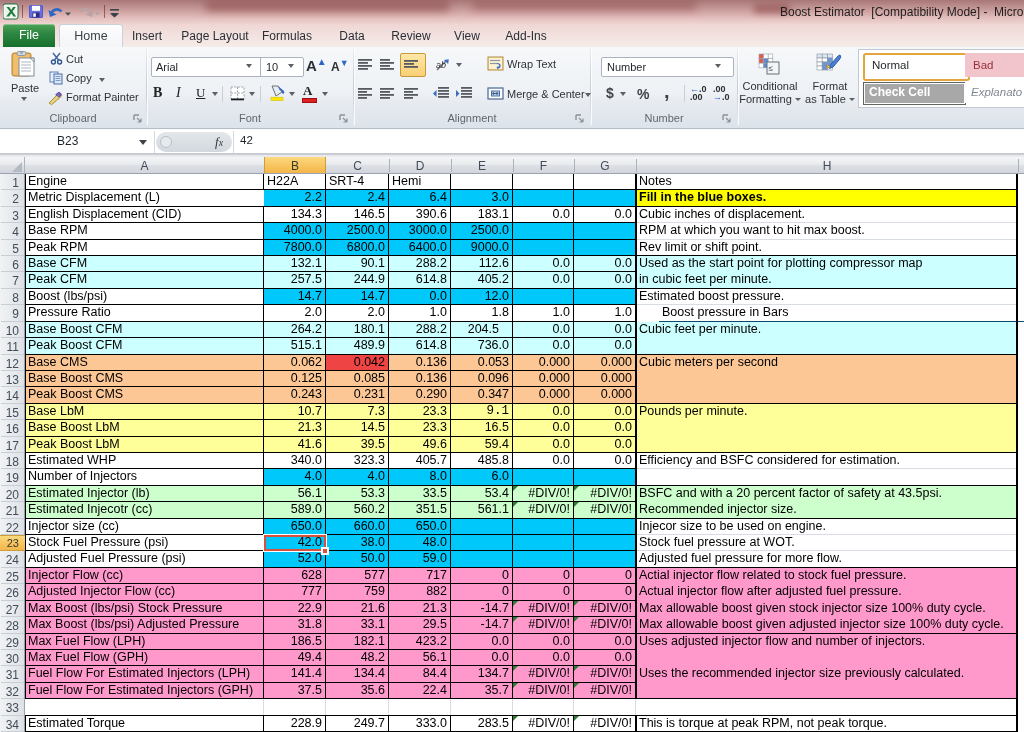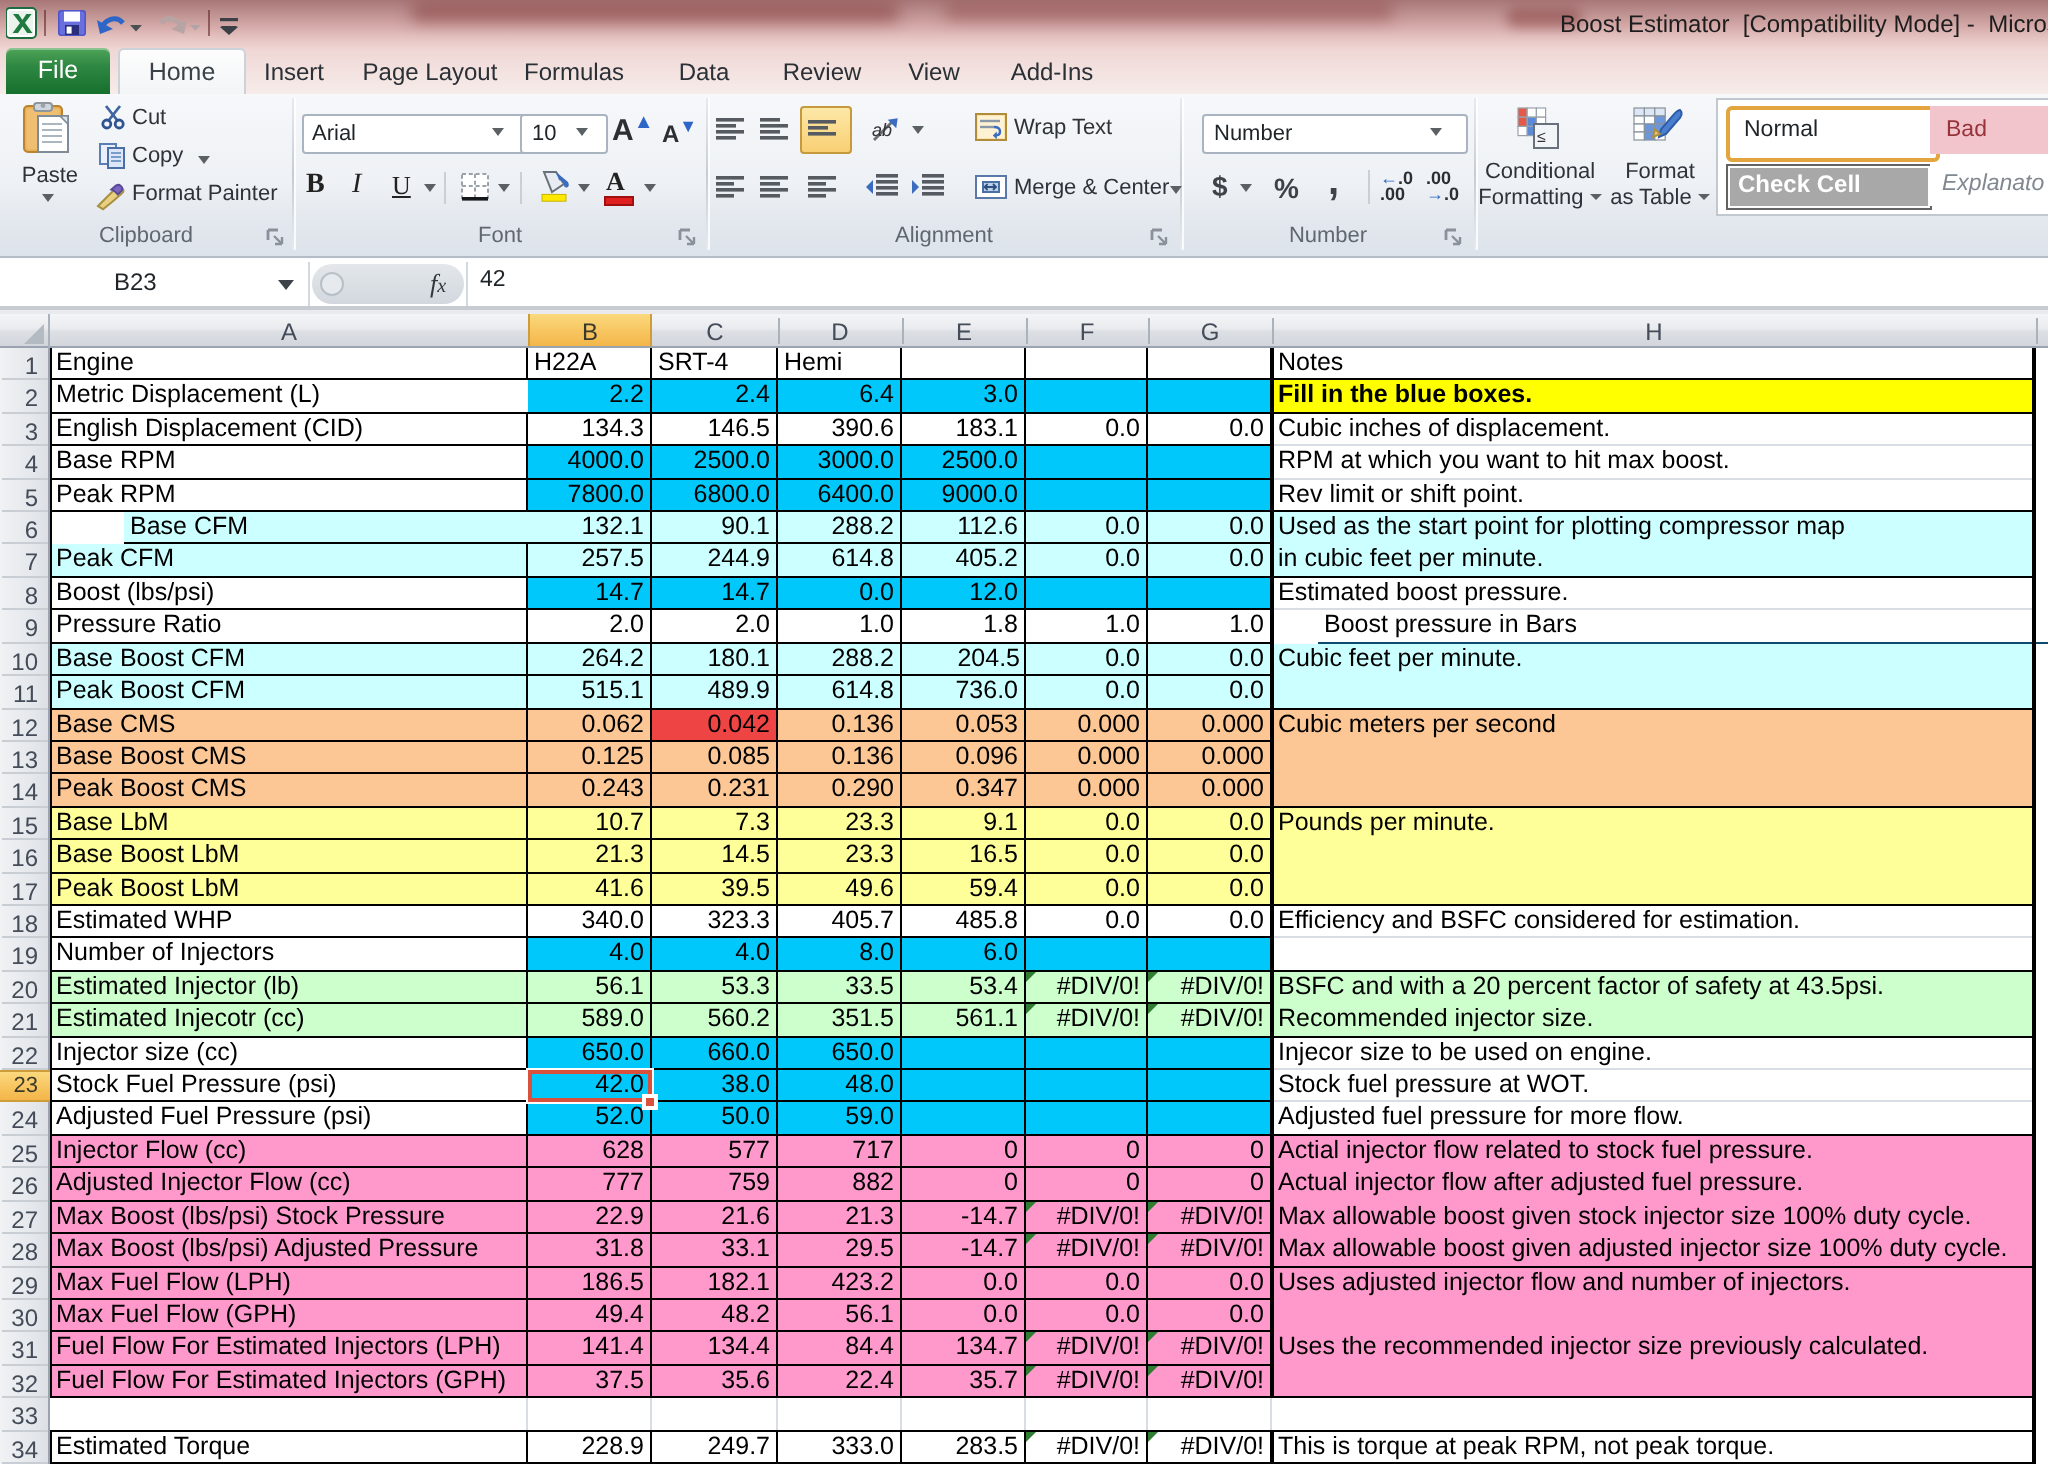--- a/index.html
+++ b/index.html
@@ -440,21 +440,21 @@
 <div style="position:absolute;left:574px;top:223px;width:62px;height:17px;background:#00c8fa;border-right:1px solid #000;border-bottom:1px solid #000;box-sizing:border-box;text-align:right;padding-right:3px;overflow:visible;white-space:nowrap;"></div>
 <div style="position:absolute;left:636px;top:223px;width:382px;height:17px;background:#ffffff;border-bottom:1px solid #d8dde4;box-sizing:border-box;padding-left:3px;white-space:nowrap;overflow:visible;">RPM at which you want to hit max boost.</div>
 <div style="position:absolute;left:25px;top:240px;width:239px;height:16px;background:#ffffff;border-right:1px solid #000;border-bottom:1px solid #000;box-sizing:border-box;text-align:left;padding-left:3px;overflow:visible;white-space:nowrap;">Peak RPM</div>
 <div style="position:absolute;left:264px;top:240px;width:62px;height:16px;background:#00c8fa;border-right:1px solid #000;border-bottom:1px solid #000;box-sizing:border-box;text-align:right;padding-right:3px;overflow:visible;white-space:nowrap;">7800.0</div>
 <div style="position:absolute;left:326px;top:240px;width:63px;height:16px;background:#00c8fa;border-right:1px solid #000;border-bottom:1px solid #000;box-sizing:border-box;text-align:right;padding-right:3px;overflow:visible;white-space:nowrap;">6800.0</div>
 <div style="position:absolute;left:389px;top:240px;width:62px;height:16px;background:#00c8fa;border-right:1px solid #000;border-bottom:1px solid #000;box-sizing:border-box;text-align:right;padding-right:3px;overflow:visible;white-space:nowrap;">6400.0</div>
 <div style="position:absolute;left:451px;top:240px;width:62px;height:16px;background:#00c8fa;border-right:1px solid #000;border-bottom:1px solid #000;box-sizing:border-box;text-align:right;padding-right:3px;overflow:visible;white-space:nowrap;">9000.0</div>
 <div style="position:absolute;left:513px;top:240px;width:61px;height:16px;background:#00c8fa;border-right:1px solid #000;border-bottom:1px solid #000;box-sizing:border-box;text-align:right;padding-right:3px;overflow:visible;white-space:nowrap;"></div>
 <div style="position:absolute;left:574px;top:240px;width:62px;height:16px;background:#00c8fa;border-right:1px solid #000;border-bottom:1px solid #000;box-sizing:border-box;text-align:right;padding-right:3px;overflow:visible;white-space:nowrap;"></div>
 <div style="position:absolute;left:636px;top:240px;width:382px;height:16px;background:#ffffff;border-bottom:1px solid #000;box-sizing:border-box;padding-left:3px;white-space:nowrap;overflow:visible;">Rev limit or shift point.</div>
-<div style="position:absolute;left:25px;top:256px;width:239px;height:16px;background:#ccffff;border-right:1px solid #000;border-bottom:1px solid #000;box-sizing:border-box;text-align:left;padding-left:3px;overflow:visible;white-space:nowrap;margin-left:37px;">Base CFM</div>
+<div style="position:absolute;left:25px;top:256px;width:239px;height:16px;background:#ccffff;border-right:1px solid #000;border-bottom:1px solid #000;box-sizing:border-box;text-align:left;padding-left:3px;overflow:visible;white-space:nowrap;">Base CFM</div>
 <div style="position:absolute;left:264px;top:256px;width:62px;height:16px;background:#ccffff;border-right:1px solid #000;border-bottom:1px solid #000;box-sizing:border-box;text-align:right;padding-right:3px;overflow:visible;white-space:nowrap;">132.1</div>
 <div style="position:absolute;left:326px;top:256px;width:63px;height:16px;background:#ccffff;border-right:1px solid #000;border-bottom:1px solid #000;box-sizing:border-box;text-align:right;padding-right:3px;overflow:visible;white-space:nowrap;">90.1</div>
 <div style="position:absolute;left:389px;top:256px;width:62px;height:16px;background:#ccffff;border-right:1px solid #000;border-bottom:1px solid #000;box-sizing:border-box;text-align:right;padding-right:3px;overflow:visible;white-space:nowrap;">288.2</div>
 <div style="position:absolute;left:451px;top:256px;width:62px;height:16px;background:#ccffff;border-right:1px solid #000;border-bottom:1px solid #000;box-sizing:border-box;text-align:right;padding-right:3px;overflow:visible;white-space:nowrap;">112.6</div>
 <div style="position:absolute;left:513px;top:256px;width:61px;height:16px;background:#ccffff;border-right:1px solid #000;border-bottom:1px solid #000;box-sizing:border-box;text-align:right;padding-right:3px;overflow:visible;white-space:nowrap;">0.0</div>
 <div style="position:absolute;left:574px;top:256px;width:62px;height:16px;background:#ccffff;border-right:1px solid #000;border-bottom:1px solid #000;box-sizing:border-box;text-align:right;padding-right:3px;overflow:visible;white-space:nowrap;">0.0</div>
 <div style="position:absolute;left:636px;top:256px;width:382px;height:16px;background:#ccffff;border-bottom:none;box-sizing:border-box;padding-left:3px;white-space:nowrap;overflow:visible;">Used as the start point for plotting compressor map</div>
 <div style="position:absolute;left:25px;top:272px;width:239px;height:17px;background:#ccffff;border-right:1px solid #000;border-bottom:1px solid #000;box-sizing:border-box;text-align:left;padding-left:3px;overflow:visible;white-space:nowrap;">Peak CFM</div>
 <div style="position:absolute;left:264px;top:272px;width:62px;height:17px;background:#ccffff;border-right:1px solid #000;border-bottom:1px solid #000;box-sizing:border-box;text-align:right;padding-right:3px;overflow:visible;white-space:nowrap;">257.5</div>
 <div style="position:absolute;left:326px;top:272px;width:63px;height:17px;background:#ccffff;border-right:1px solid #000;border-bottom:1px solid #000;box-sizing:border-box;text-align:right;padding-right:3px;overflow:visible;white-space:nowrap;">244.9</div>
@@ -476,21 +476,21 @@
 <div style="position:absolute;left:326px;top:305px;width:63px;height:17px;background:#ffffff;border-right:1px solid #000;border-bottom:1px solid #000;box-sizing:border-box;text-align:right;padding-right:3px;overflow:visible;white-space:nowrap;">2.0</div>
 <div style="position:absolute;left:389px;top:305px;width:62px;height:17px;background:#ffffff;border-right:1px solid #000;border-bottom:1px solid #000;box-sizing:border-box;text-align:right;padding-right:3px;overflow:visible;white-space:nowrap;">1.0</div>
 <div style="position:absolute;left:451px;top:305px;width:62px;height:17px;background:#ffffff;border-right:1px solid #000;border-bottom:1px solid #000;box-sizing:border-box;text-align:right;padding-right:3px;overflow:visible;white-space:nowrap;">1.8</div>
 <div style="position:absolute;left:513px;top:305px;width:61px;height:17px;background:#ffffff;border-right:1px solid #000;border-bottom:1px solid #000;box-sizing:border-box;text-align:right;padding-right:3px;overflow:visible;white-space:nowrap;">1.0</div>
 <div style="position:absolute;left:574px;top:305px;width:62px;height:17px;background:#ffffff;border-right:1px solid #000;border-bottom:1px solid #000;box-sizing:border-box;text-align:right;padding-right:3px;overflow:visible;white-space:nowrap;">1.0</div>
 <div style="position:absolute;left:636px;top:305px;width:382px;height:17px;background:#ffffff;border-bottom:1px solid #0c4a6e;box-sizing:border-box;padding-left:3px;white-space:nowrap;overflow:visible;margin-left:23px;">Boost pressure in Bars</div>
 <div style="position:absolute;left:25px;top:322px;width:239px;height:16px;background:#ccffff;border-right:1px solid #000;border-bottom:1px solid #000;box-sizing:border-box;text-align:left;padding-left:3px;overflow:visible;white-space:nowrap;">Base Boost CFM</div>
 <div style="position:absolute;left:264px;top:322px;width:62px;height:16px;background:#ccffff;border-right:1px solid #000;border-bottom:1px solid #000;box-sizing:border-box;text-align:right;padding-right:3px;overflow:visible;white-space:nowrap;">264.2</div>
 <div style="position:absolute;left:326px;top:322px;width:63px;height:16px;background:#ccffff;border-right:1px solid #000;border-bottom:1px solid #000;box-sizing:border-box;text-align:right;padding-right:3px;overflow:visible;white-space:nowrap;">180.1</div>
 <div style="position:absolute;left:389px;top:322px;width:62px;height:16px;background:#ccffff;border-right:1px solid #000;border-bottom:1px solid #000;box-sizing:border-box;text-align:right;padding-right:3px;overflow:visible;white-space:nowrap;">288.2</div>
-<div style="position:absolute;left:451px;top:322px;width:62px;height:16px;background:#ccffff;border-right:1px solid #000;border-bottom:1px solid #000;box-sizing:border-box;text-align:right;padding-right:2px;overflow:visible;white-space:nowrap;">204.5</div>
+<div style="position:absolute;left:451px;top:322px;width:62px;height:16px;background:#ccffff;border-right:1px solid #000;border-bottom:1px solid #000;box-sizing:border-box;text-align:right;padding-right:13px;overflow:visible;white-space:nowrap;">204.5</div>
 <div style="position:absolute;left:513px;top:322px;width:61px;height:16px;background:#ccffff;border-right:1px solid #000;border-bottom:1px solid #000;box-sizing:border-box;text-align:right;padding-right:3px;overflow:visible;white-space:nowrap;">0.0</div>
 <div style="position:absolute;left:574px;top:322px;width:62px;height:16px;background:#ccffff;border-right:1px solid #000;border-bottom:1px solid #000;box-sizing:border-box;text-align:right;padding-right:3px;overflow:visible;white-space:nowrap;">0.0</div>
 <div style="position:absolute;left:636px;top:322px;width:382px;height:16px;background:#ccffff;border-bottom:none;box-sizing:border-box;padding-left:3px;white-space:nowrap;overflow:visible;">Cubic feet per minute.</div>
 <div style="position:absolute;left:25px;top:338px;width:239px;height:17px;background:#ccffff;border-right:1px solid #000;border-bottom:1px solid #000;box-sizing:border-box;text-align:left;padding-left:3px;overflow:visible;white-space:nowrap;">Peak Boost CFM</div>
 <div style="position:absolute;left:264px;top:338px;width:62px;height:17px;background:#ccffff;border-right:1px solid #000;border-bottom:1px solid #000;box-sizing:border-box;text-align:right;padding-right:3px;overflow:visible;white-space:nowrap;">515.1</div>
 <div style="position:absolute;left:326px;top:338px;width:63px;height:17px;background:#ccffff;border-right:1px solid #000;border-bottom:1px solid #000;box-sizing:border-box;text-align:right;padding-right:3px;overflow:visible;white-space:nowrap;">489.9</div>
 <div style="position:absolute;left:389px;top:338px;width:62px;height:17px;background:#ccffff;border-right:1px solid #000;border-bottom:1px solid #000;box-sizing:border-box;text-align:right;padding-right:3px;overflow:visible;white-space:nowrap;">614.8</div>
 <div style="position:absolute;left:451px;top:338px;width:62px;height:17px;background:#ccffff;border-right:1px solid #000;border-bottom:1px solid #000;box-sizing:border-box;text-align:right;padding-right:3px;overflow:visible;white-space:nowrap;">736.0</div>
 <div style="position:absolute;left:513px;top:338px;width:61px;height:17px;background:#ccffff;border-right:1px solid #000;border-bottom:1px solid #000;box-sizing:border-box;text-align:right;padding-right:3px;overflow:visible;white-space:nowrap;">0.0</div>
 <div style="position:absolute;left:574px;top:338px;width:62px;height:17px;background:#ccffff;border-right:1px solid #000;border-bottom:1px solid #000;box-sizing:border-box;text-align:right;padding-right:3px;overflow:visible;white-space:nowrap;">0.0</div>
@@ -516,21 +516,21 @@
 <div style="position:absolute;left:326px;top:387px;width:63px;height:17px;background:#fcc795;border-right:1px solid #000;border-bottom:1px solid #000;box-sizing:border-box;text-align:right;padding-right:3px;overflow:visible;white-space:nowrap;">0.231</div>
 <div style="position:absolute;left:389px;top:387px;width:62px;height:17px;background:#fcc795;border-right:1px solid #000;border-bottom:1px solid #000;box-sizing:border-box;text-align:right;padding-right:3px;overflow:visible;white-space:nowrap;">0.290</div>
 <div style="position:absolute;left:451px;top:387px;width:62px;height:17px;background:#fcc795;border-right:1px solid #000;border-bottom:1px solid #000;box-sizing:border-box;text-align:right;padding-right:3px;overflow:visible;white-space:nowrap;">0.347</div>
 <div style="position:absolute;left:513px;top:387px;width:61px;height:17px;background:#fcc795;border-right:1px solid #000;border-bottom:1px solid #000;box-sizing:border-box;text-align:right;padding-right:3px;overflow:visible;white-space:nowrap;">0.000</div>
 <div style="position:absolute;left:574px;top:387px;width:62px;height:17px;background:#fcc795;border-right:1px solid #000;border-bottom:1px solid #000;box-sizing:border-box;text-align:right;padding-right:3px;overflow:visible;white-space:nowrap;">0.000</div>
 <div style="position:absolute;left:636px;top:387px;width:382px;height:17px;background:#fcc795;border-bottom:1px solid #000;box-sizing:border-box;padding-left:3px;white-space:nowrap;overflow:visible;"></div>
 <div style="position:absolute;left:25px;top:404px;width:239px;height:16px;background:#ffff99;border-right:1px solid #000;border-bottom:1px solid #000;box-sizing:border-box;text-align:left;padding-left:3px;overflow:visible;white-space:nowrap;">Base LbM</div>
 <div style="position:absolute;left:264px;top:404px;width:62px;height:16px;background:#ffff99;border-right:1px solid #000;border-bottom:1px solid #000;box-sizing:border-box;text-align:right;padding-right:3px;overflow:visible;white-space:nowrap;">10.7</div>
 <div style="position:absolute;left:326px;top:404px;width:63px;height:16px;background:#ffff99;border-right:1px solid #000;border-bottom:1px solid #000;box-sizing:border-box;text-align:right;padding-right:3px;overflow:visible;white-space:nowrap;">7.3</div>
 <div style="position:absolute;left:389px;top:404px;width:62px;height:16px;background:#ffff99;border-right:1px solid #000;border-bottom:1px solid #000;box-sizing:border-box;text-align:right;padding-right:3px;overflow:visible;white-space:nowrap;">23.3</div>
-<div style="position:absolute;left:451px;top:404px;width:62px;height:16px;background:#ffff99;border-right:1px solid #000;border-bottom:1px solid #000;box-sizing:border-box;text-align:right;padding-right:3px;overflow:visible;white-space:nowrap;">9.1</div>
+<div style="position:absolute;left:451px;top:404px;width:62px;height:16px;background:#ffff99;border-right:1px solid #000;border-bottom:1px solid #000;box-sizing:border-box;text-align:right;padding-right:3px;overflow:visible;white-space:nowrap;font-family:Liberation Mono, monospace;">9.1</div>
 <div style="position:absolute;left:513px;top:404px;width:61px;height:16px;background:#ffff99;border-right:1px solid #000;border-bottom:1px solid #000;box-sizing:border-box;text-align:right;padding-right:3px;overflow:visible;white-space:nowrap;">0.0</div>
 <div style="position:absolute;left:574px;top:404px;width:62px;height:16px;background:#ffff99;border-right:1px solid #000;border-bottom:1px solid #000;box-sizing:border-box;text-align:right;padding-right:3px;overflow:visible;white-space:nowrap;">0.0</div>
 <div style="position:absolute;left:636px;top:404px;width:382px;height:16px;background:#ffff99;border-bottom:none;box-sizing:border-box;padding-left:3px;white-space:nowrap;overflow:visible;">Pounds per minute.</div>
 <div style="position:absolute;left:25px;top:420px;width:239px;height:17px;background:#ffff99;border-right:1px solid #000;border-bottom:1px solid #000;box-sizing:border-box;text-align:left;padding-left:3px;overflow:visible;white-space:nowrap;">Base Boost LbM</div>
 <div style="position:absolute;left:264px;top:420px;width:62px;height:17px;background:#ffff99;border-right:1px solid #000;border-bottom:1px solid #000;box-sizing:border-box;text-align:right;padding-right:3px;overflow:visible;white-space:nowrap;">21.3</div>
 <div style="position:absolute;left:326px;top:420px;width:63px;height:17px;background:#ffff99;border-right:1px solid #000;border-bottom:1px solid #000;box-sizing:border-box;text-align:right;padding-right:3px;overflow:visible;white-space:nowrap;">14.5</div>
 <div style="position:absolute;left:389px;top:420px;width:62px;height:17px;background:#ffff99;border-right:1px solid #000;border-bottom:1px solid #000;box-sizing:border-box;text-align:right;padding-right:3px;overflow:visible;white-space:nowrap;">23.3</div>
 <div style="position:absolute;left:451px;top:420px;width:62px;height:17px;background:#ffff99;border-right:1px solid #000;border-bottom:1px solid #000;box-sizing:border-box;text-align:right;padding-right:3px;overflow:visible;white-space:nowrap;">16.5</div>
 <div style="position:absolute;left:513px;top:420px;width:61px;height:17px;background:#ffff99;border-right:1px solid #000;border-bottom:1px solid #000;box-sizing:border-box;text-align:right;padding-right:3px;overflow:visible;white-space:nowrap;">0.0</div>
 <div style="position:absolute;left:574px;top:420px;width:62px;height:17px;background:#ffff99;border-right:1px solid #000;border-bottom:1px solid #000;box-sizing:border-box;text-align:right;padding-right:3px;overflow:visible;white-space:nowrap;">0.0</div>

